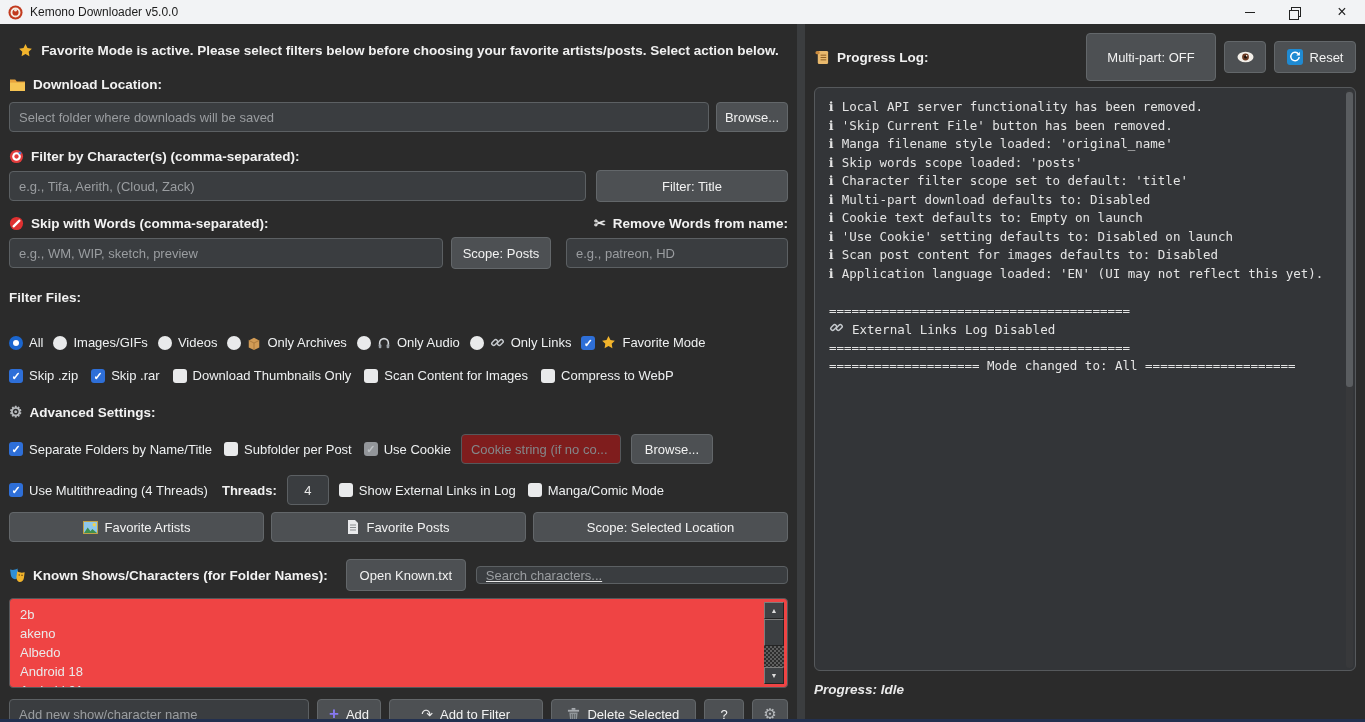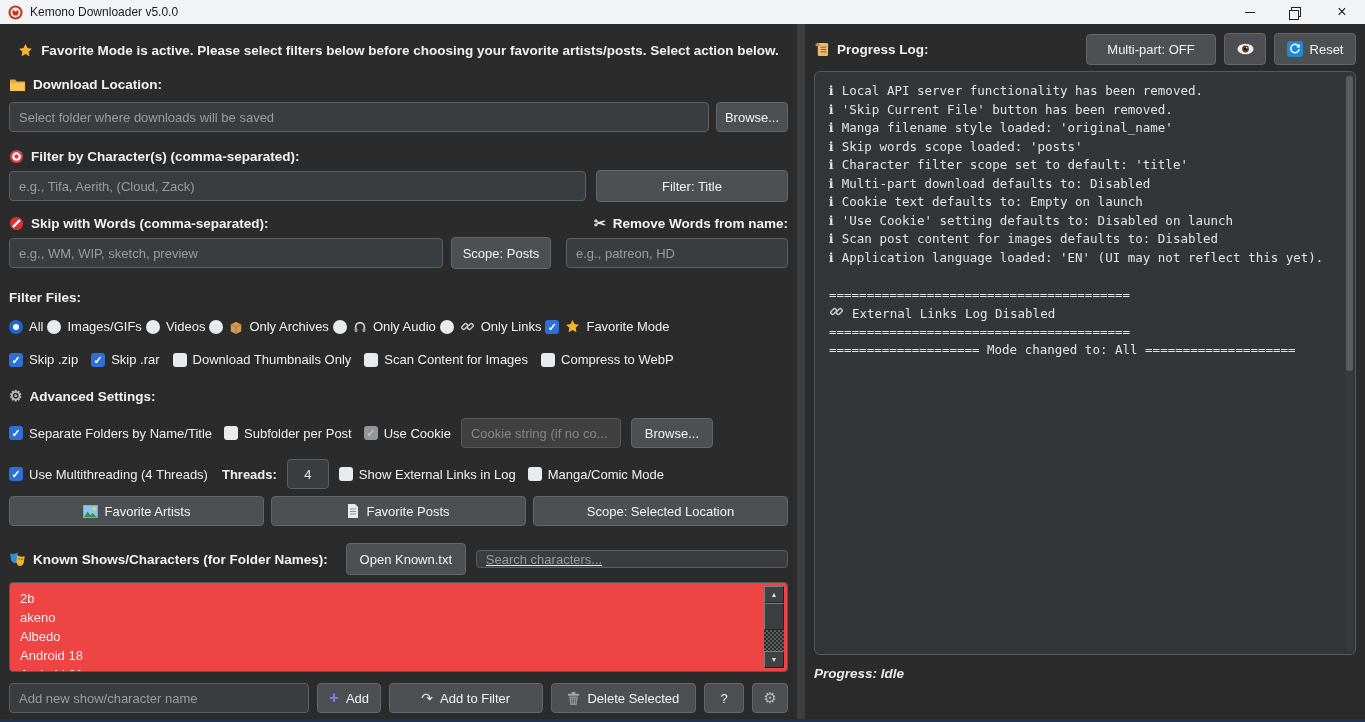--- a/index.html
+++ b/index.html
@@ -27,21 +27,21 @@
   .right-panel{position:absolute;left:805px;right:0;top:0;bottom:0;padding:0 9px;box-sizing:border-box;}
   
   .sec-label{font-weight:bold;font-size:13.5px;display:flex;align-items:flex-end;gap:7px;color:#f2f2f2;}
   .row{display:flex;align-items:center;}
   input.input{
     background:#3a3d40;border:1px solid #5c6063;border-radius:4px;color:#e8e8e8;
     font-size:13px;padding:0 9px;height:30px;box-sizing:border-box;outline:none;
     font-family:"Liberation Sans",sans-serif;
   }
   input.input::placeholder{color:#9a9da0;opacity:1;}
-  input.input.dim{background:#404040;border-color:#55585b;}
+  input.input.dim{background:#7f1d1d;border-color:#55585b;}
   input.input.dim::placeholder{color:#84878a;}
   .btn{
     background:#4d5053;border:1px solid #646浔7a6a;border-radius:4px;color:#f2f2f2;
     border:1px solid #63676a;
     font-size:13px;display:flex;align-items:center;justify-content:center;gap:7px;
     height:30px;padding:0 12px;box-sizing:border-box;white-space:nowrap;cursor:default;
   }
   .opt{display:flex;align-items:center;gap:6px;white-space:nowrap;}
   .opt .lbl{color:#eef0f1;}
   .radio{width:14px;height:14px;border-radius:50%;background:#e9eaeb;position:relative;flex:none;}
@@ -66,21 +66,21 @@
   .char-label{margin-top:17px;}
   .char-row{margin-top:6px;gap:10px;}
   .char-row input{flex:1;}
   .char-row .btn{width:192px;height:32px;}
   .skip-labels{margin-top:14px;justify-content:space-between;}
   .skip-row{margin-top:6px;}
   .skip-row input.skip{width:434px;}
   .skip-row .btn{width:100px;margin-left:8px;height:32px;}
   .skip-row input.remove{width:222px;margin-left:auto;}
   .ff-label{margin-top:21px;font-weight:bold;font-size:13.5px;}
-  .radio-row{margin-top:14px;gap:4px;}
+  .radio-row{margin-top:30px;gap:10px;}
   .flags-row{margin-top:18px;gap:13px;}
   .adv-label{margin-top:21px;}
   .adv1{margin-top:14px;gap:10px;}
   .adv1 .checks{display:flex;gap:12px;align-items:center;}
   .adv1 input{width:160px;}
   .adv1 .btn{width:82px;}
   .adv2{margin-top:11px;gap:10px;}
   .adv2 .checks{display:flex;gap:12px;align-items:center;}
   .threads-label{font-weight:bold;margin-left:4px;}
   input.threads{width:42px;text-align:center;}
@@ -103,21 +103,21 @@
   .sb-thumb{position:absolute;left:0;top:17px;width:20px;height:27px;background:#3c3f42;
     border:1px solid;border-color:#7d7d7d #242424 #242424 #7d7d7d;box-sizing:border-box;}
   .bottom-row{margin-top:11px;gap:8px;}
   .bottom-row input{width:300px;flex:none;}
   .btn.add{width:64px;} .btn.addfilter{width:154px;} .btn.delete{width:146px;}
   .btn.help{width:40px;} .btn.gearbtn{width:36px;padding:0;}
   
   .rp-header{margin-top:9px;gap:8px;}
   .rp-title{font-weight:bold;font-size:13.5px;display:flex;gap:7px;}
   .rp-header .spacer{flex:1;}
-  .btn.multipart{width:130px;height:31px;}
+  .btn.multipart{width:130px;height:48px;}
   .btn.eye{width:42px;height:32px;padding:0;}
   .btn.reset{width:82px;height:32px;}
   .log-box{margin-top:6px;height:584px;background:#333538;border:1px solid #56595c;border-radius:6px;
     padding:10px 14px;box-sizing:border-box;position:relative;overflow:hidden;
     font-family:"DejaVu Sans Mono","Liberation Mono",monospace;font-size:12.5px;
     line-height:18.5px;color:#e4e4e4;}
   .log-line{white-space:pre;height:18.5px;}
   .li-info{display:inline-block;margin-right:8px;font-family:"DejaVu Sans",sans-serif;font-weight:bold;}
   .li-info::before{content:'\2139';}
   .li-link{display:inline-flex;margin-right:8px;vertical-align:-1px;}

